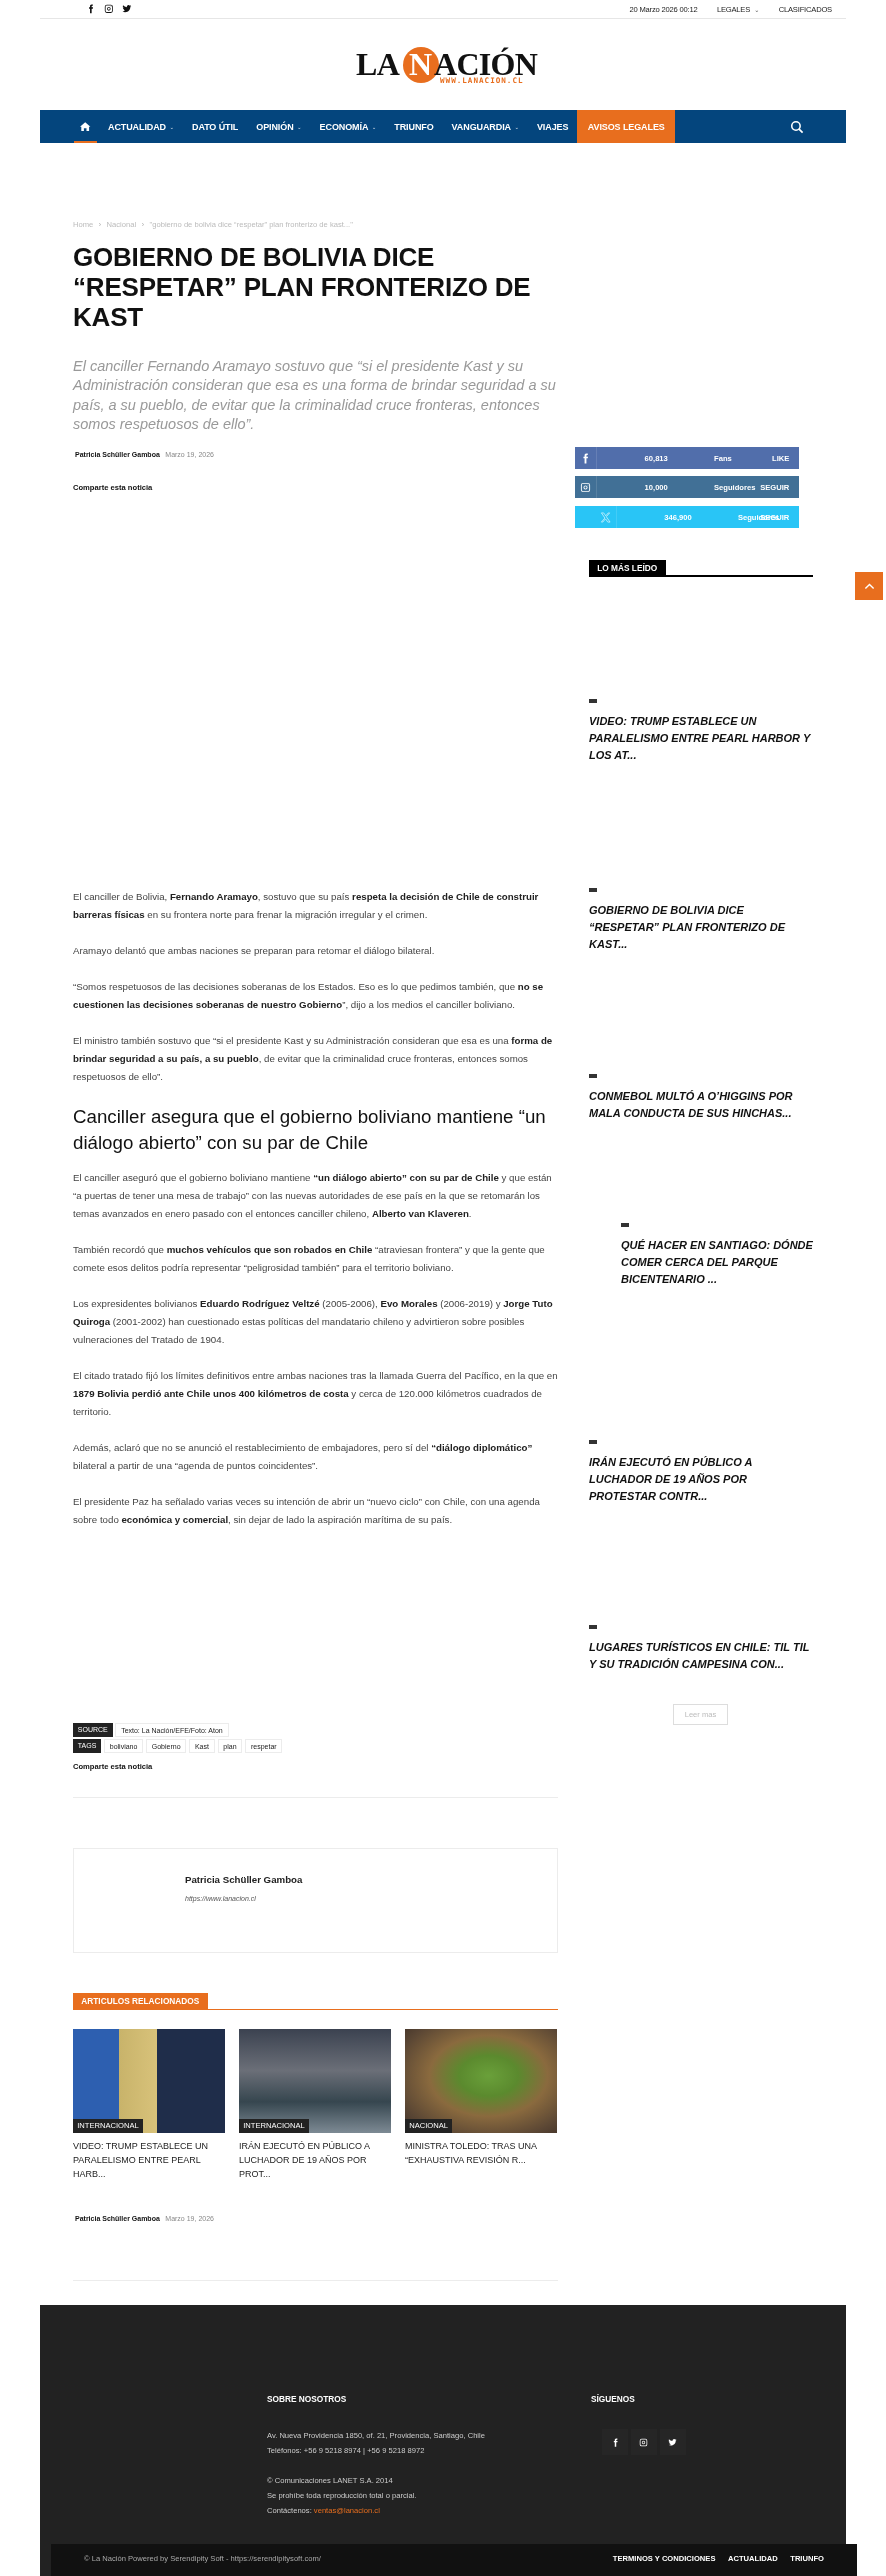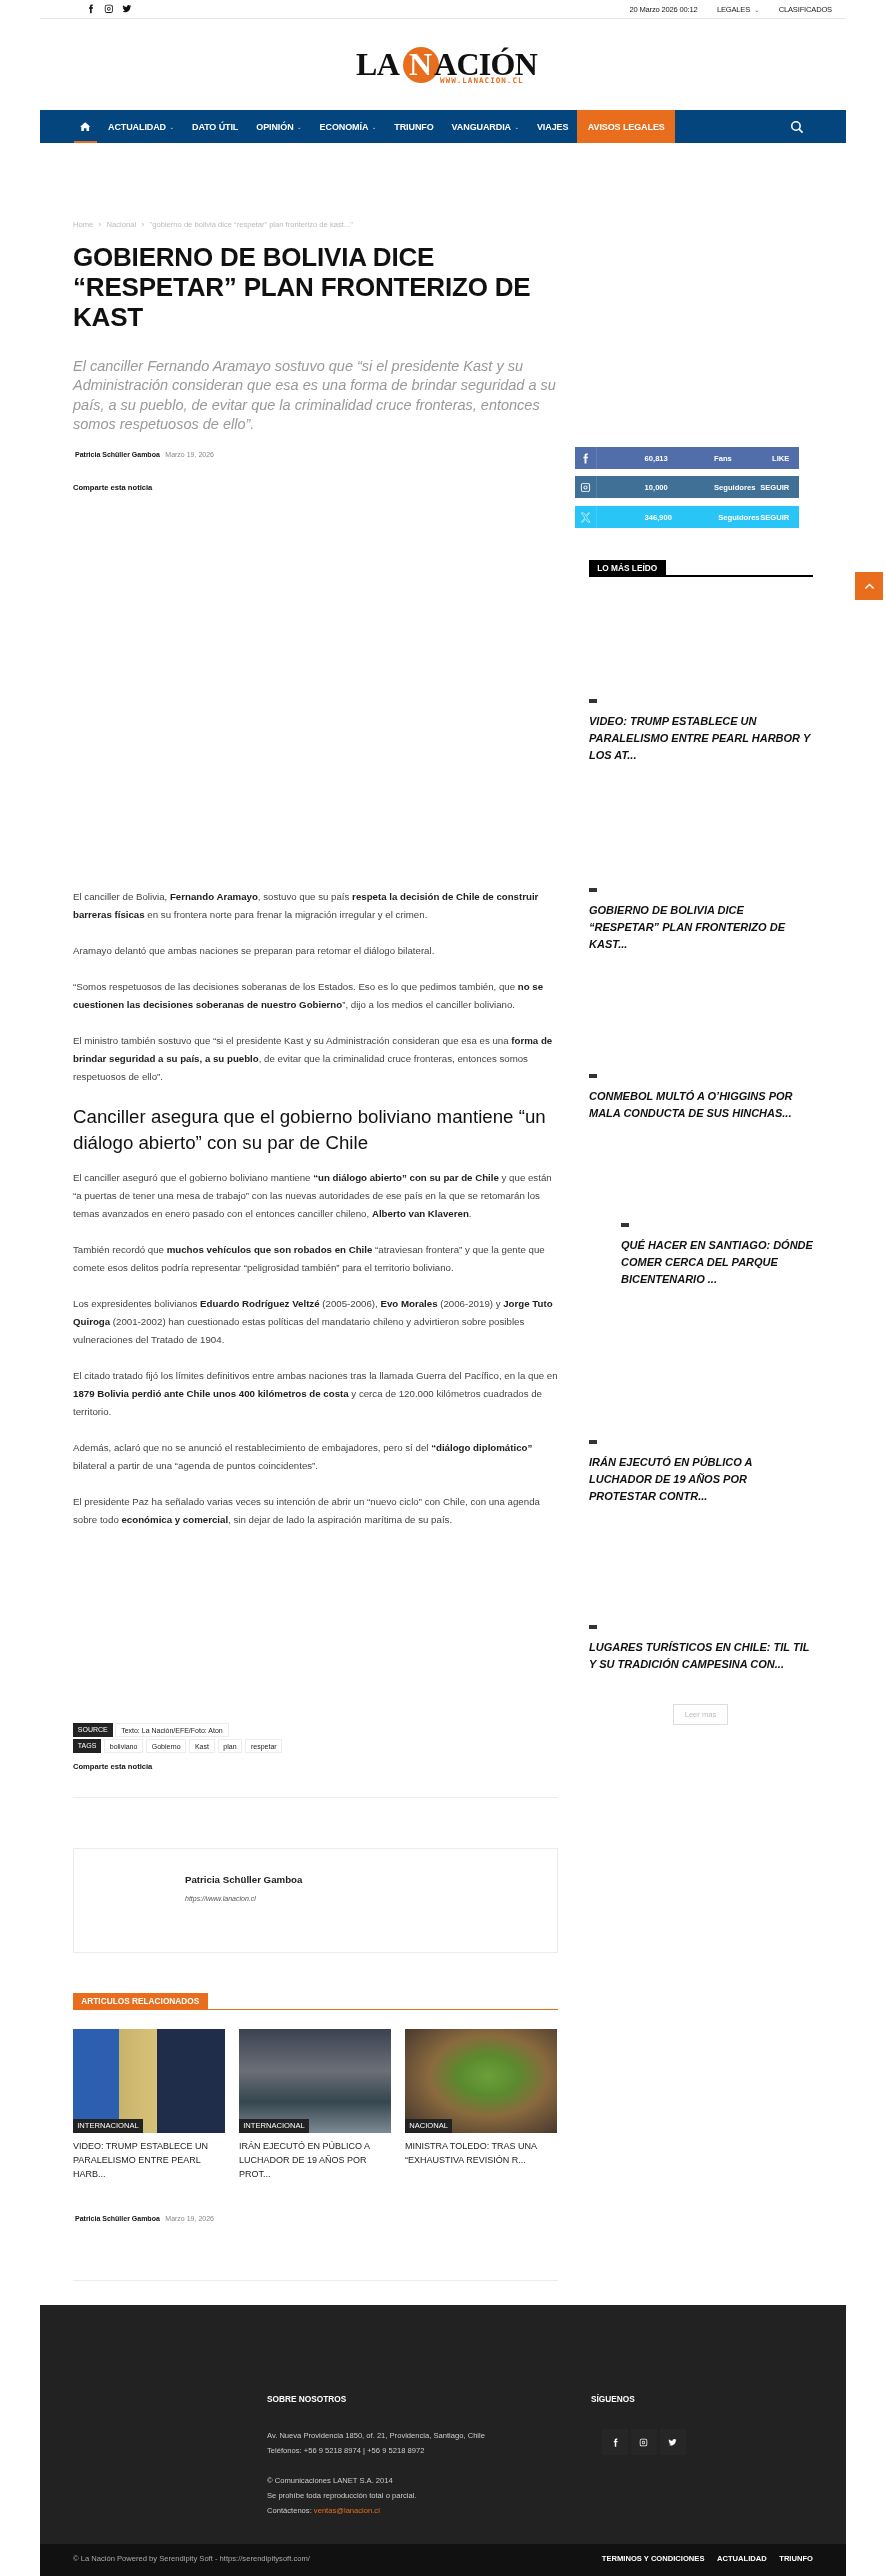--- a/index.html
+++ b/index.html
@@ -75,21 +75,21 @@
 
   
   .social-box { position: absolute; left: 575px; width: 224px; height: 22px; color: #fff; font-weight: bold; font-size: 7.6px; display: flex; align-items: center; gap: 40px; }
   .social-box .ic { width: 22px; height: 22px; display: flex; align-items: center; justify-content: center; border-right: 0.7px solid rgba(255,255,255,0.12); }
   .social-box .ic svg { width: 11px; height: 11px; fill: #fff; }
   .social-box .count { margin-left: 7.6px; }
   .social-box .unit { margin-left: 6.2px; }
   .social-box .action { position: absolute; right: 9.7px; }
   .fb { top: 447px; background: #516eab; }
   .ig { top: 476px; background: #417096; align-items: center; }
-  .tw { top: 506px; background: #29c5f6; }
+  .tw { top: 506px; background: #29c5f6; justify-content: center; }
 
   .mostread-head { position: absolute; left: 589px; top: 560px; width: 224px; height: 16.6px; border-bottom: 2.1px solid #000; }
   .mostread-head span { display: inline-block; background: #000; color: #fff; font-weight: bold; font-size: 8.3px; height: 16.6px; line-height: 16.6px; padding: 0 8.3px; }
   .mr-item { position: absolute; left: 589px; width: 224px; }
   .mr-item .mark { width: 8.3px; height: 4.2px; background: #333; margin-bottom: 9.7px; }
   .mr-item .t { font-weight: bold; font-size: 11px; line-height: 17.3px; color: #111; text-transform: uppercase; font-style: italic; }
   .leer { position: absolute; left: 673px; top: 1704px; width: 55px; height: 21px; border: 0.7px solid #ddd; color: #bbb; font-size: 7.6px; text-align: center; line-height: 19.4px; }
 
   .totop { position: absolute; left: 855px; top: 572px; width: 28px; height: 28px; background: #e86e1e; display: flex; align-items: center; justify-content: center; }
   .totop svg { width: 11px; height: 7px; }
@@ -97,21 +97,21 @@
   
   .footer { position: absolute; left: 40px; top: 2305px; width: 806px; height: 271px; background: #222; }
   .footer .about-h { position: absolute; left: 227px; top: 89px; color: #fff; font-weight: bold; font-size: 8.3px; }
   .footer .sig-h { position: absolute; left: 551px; top: 89px; color: #fff; font-weight: bold; font-size: 8.3px; }
   .footer .addr { position: absolute; left: 227px; top: 123px; color: #ccc; font-size: 7.6px; line-height: 15.2px; }
   .footer .copy { position: absolute; left: 227px; top: 168px; color: #ccc; font-size: 7.6px; line-height: 15.2px; }
   .footer .copy .mail { color: #e86e1e; }
   .footer .fsocial { position: absolute; left: 562px; top: 124px; display: flex; gap: 2.8px; }
   .footer .fsocial div { width: 26px; height: 26px; background: #262626; display: flex; align-items: center; justify-content: center; }
   .footer .fsocial svg { width: 9px; height: 9px; fill: #fff; }
-  .footer .sub { position: absolute; left: 0; bottom: 0; width: 806px; height: 32px; background: #111; }
+  .footer .sub { position: absolute; left: 11px; bottom: 0; width: 806px; height: 32px; background: #111; }
   .footer .sub .c { position: absolute; left: 33px; top: 10.4px; color: #aaa; font-size: 7.6px; }
   .footer .sub .links { position: absolute; right: 33px; top: 10.4px; display: flex; gap: 12.5px; color: #fff; font-weight: bold; font-size: 7.6px; }
 </style>
 </head>
 <body>
 
 <div class="topbar">
   <div class="social">
     <a>
         <svg viewBox="0 0 24 24">

